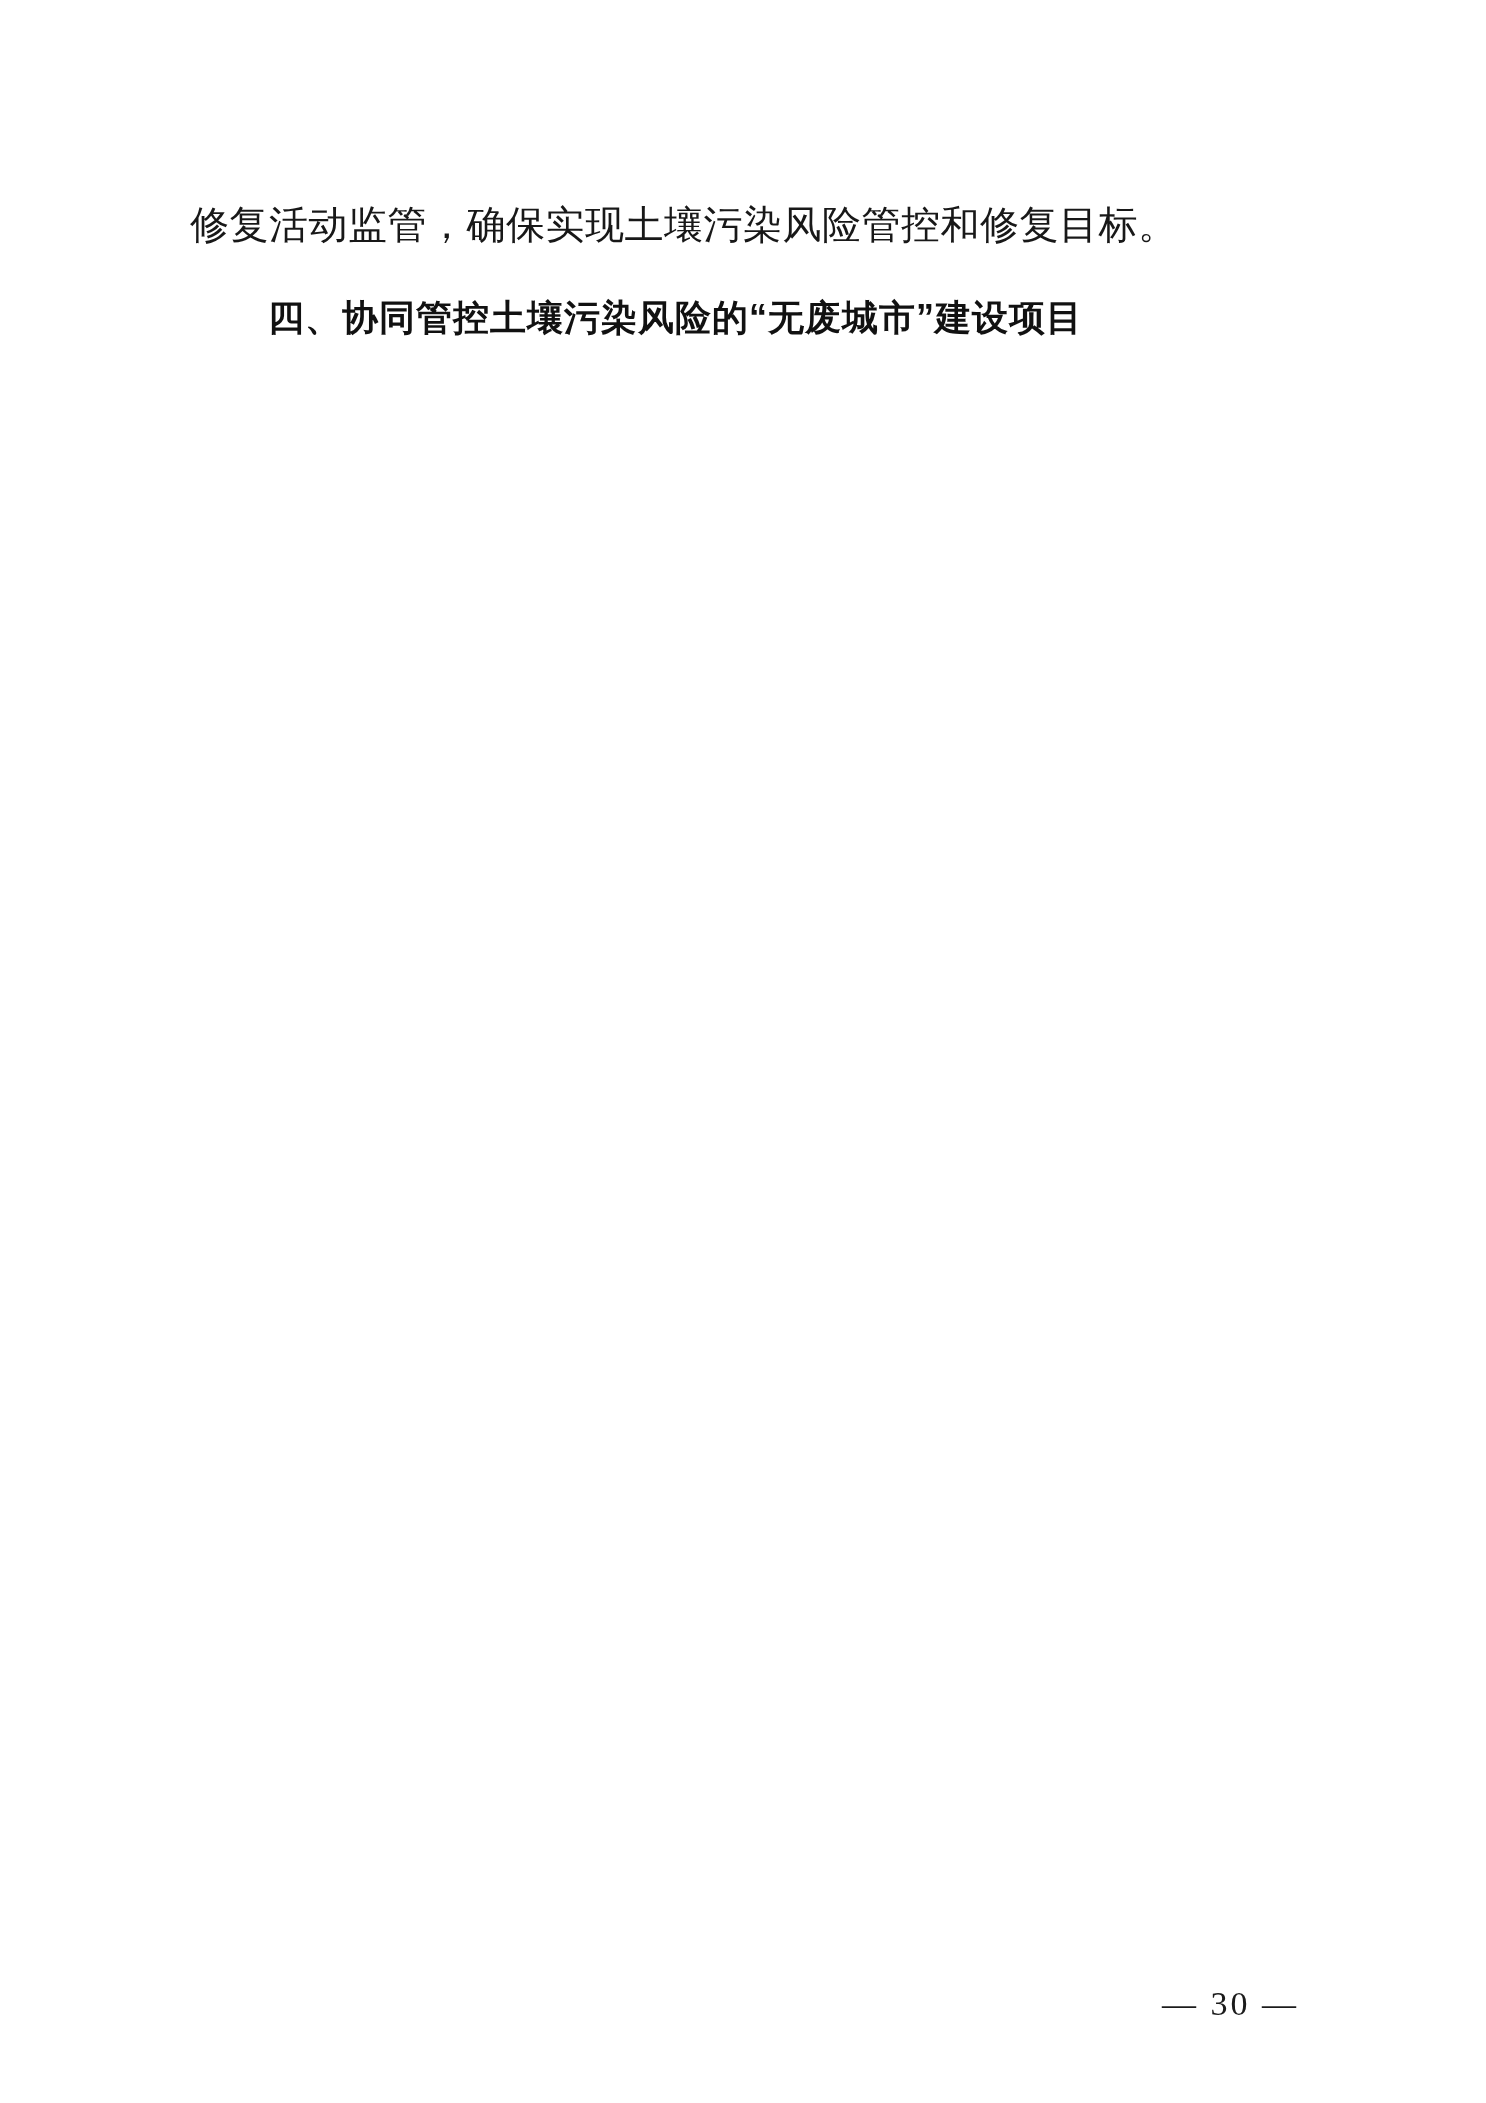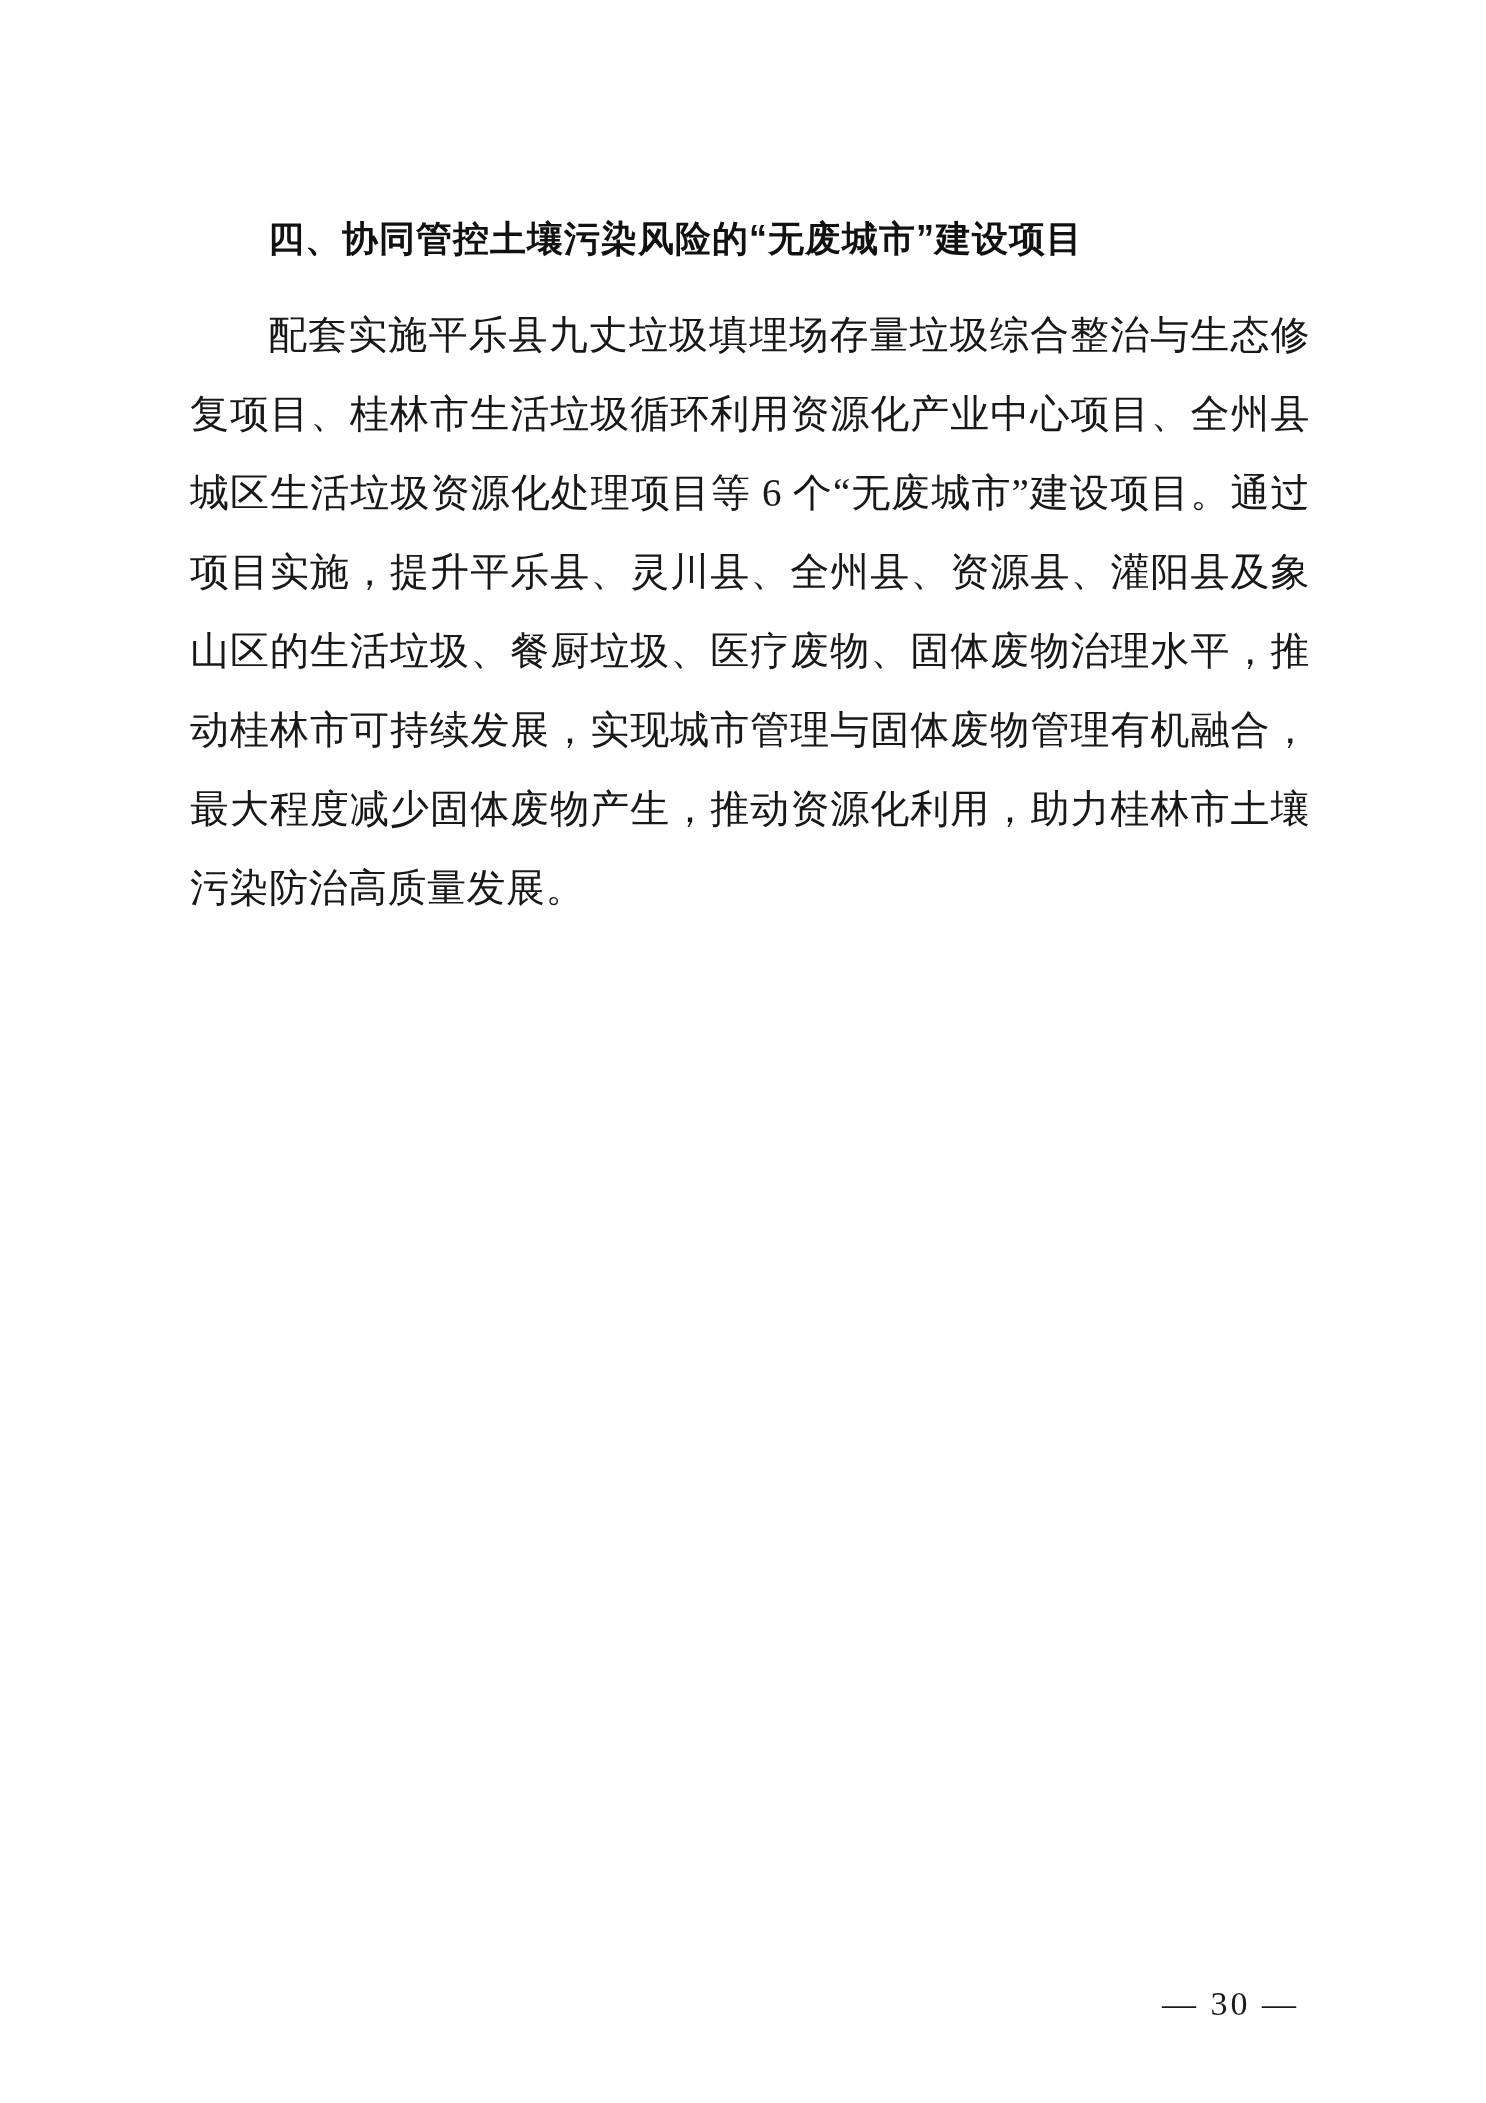--- a/index.html
+++ b/index.html
@@ -70,26 +70,26 @@
     white-space: pre;
     margin-left: 40px;
   }
 </style>
 </head>
 <body>
 
 <div class="page">
   <div class="doc-body">
 
+    <p class="para">修复活动监管，确保实现土壤污染风险管控和修复目标。</p>
 
     <h2 class="section-heading">四、协同管控土壤污染风险的“无废城市”建设项目</h2>
 
 
     <div class="spacer-sm"></div>
 
-    <p class="para indent">配套实施平乐县九丈垃圾填埋场存量垃圾综合整治与生态修复项目、桂林市生活垃圾循环利用资源化产业中心项目、全州县城区生活垃圾资源化处理项目等 6 个“无废城市”建设项目。通过项目实施，提升平乐县、灵川县、全州县、资源县、灌阳县及象山区的生活垃圾、餐厨垃圾、医疗废物、固体废物治理水平，推动桂林市可持续发展，实现城市管理与固体废物管理有机融合，最大程度减少固体废物产生，推动资源化利用，助力桂林市土壤污染防治高质量发展。</p>
 
   </div>
 
   <div class="footer">
     <div class="page-number">— 30 —</div>
   </div>
 </div>
 
 </body></html>

